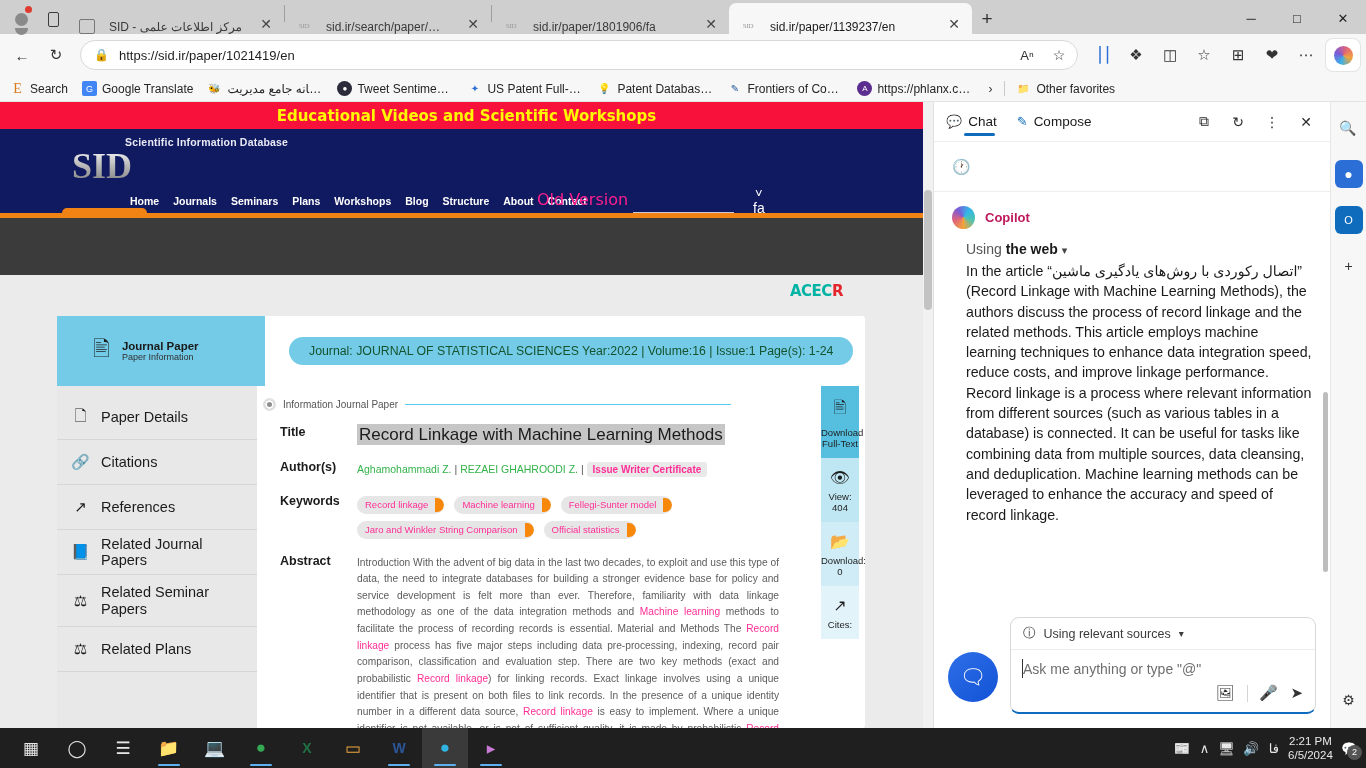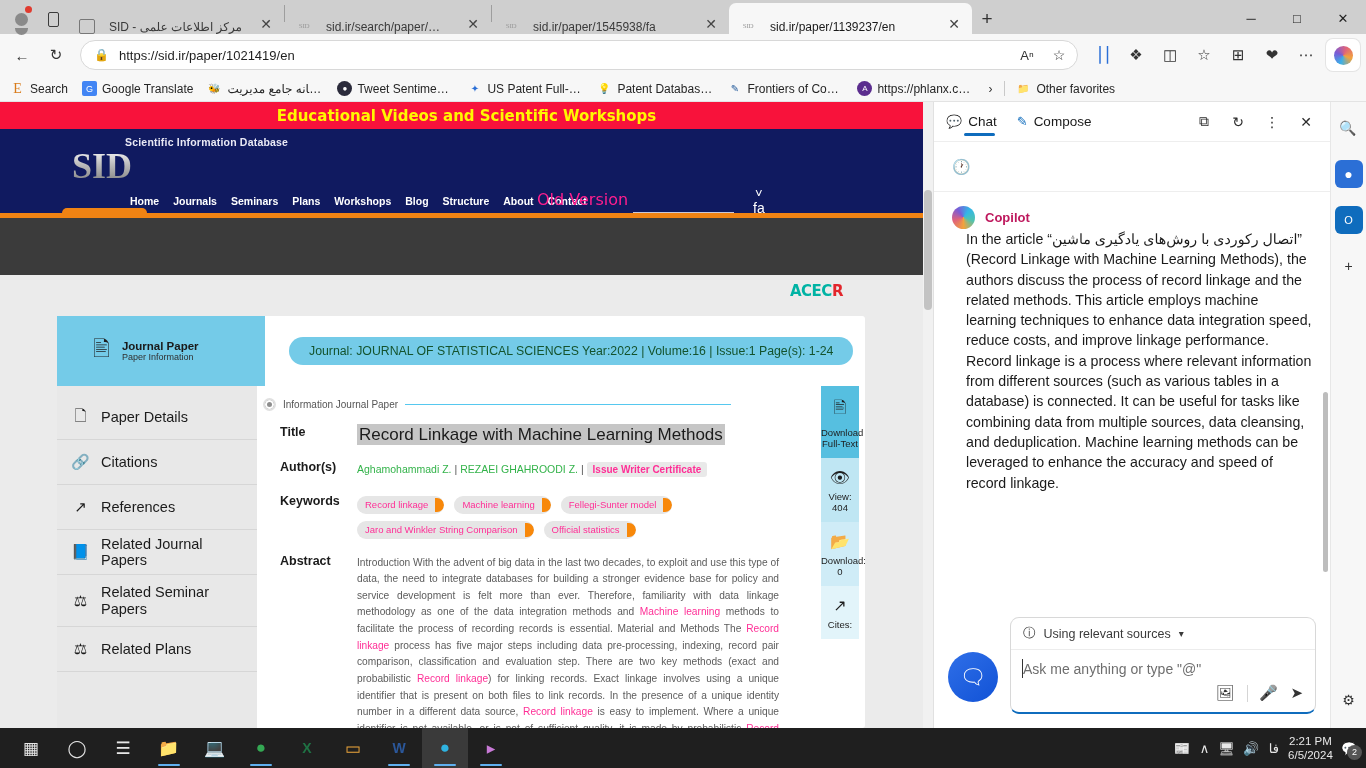--- a/index.html
+++ b/index.html
@@ -350,21 +350,21 @@
     </div>
     <div class="tab-sep"></div>
     <div class="tab inactive" style="width:206px">
       <span class="favicon">SID</span>
       <span class="tab-title">sid.ir/search/paper/یادگیری ماشین</span>
       <span class="tab-close">✕</span>
     </div>
     <div class="tab-sep"></div>
     <div class="tab inactive" style="width:237px">
       <span class="favicon">SID</span>
-      <span class="tab-title">sid.ir/paper/1545938/fa</span>
+      <span class="tab-title">sid.ir/paper/1801906/fa</span>
       <span class="tab-close">✕</span>
     </div>
     <div class="tab active" style="width:243px">
       <span class="favicon">SID</span>
       <span class="tab-title">sid.ir/paper/1139237/en</span>
       <span class="tab-close">✕</span>
     </div>
     <div class="newtab">+</div>
 
     <div class="win-ctrls">
@@ -622,20 +622,24 @@
 
     <div class="cp-hist">
       <span>🕐</span>
     </div>
 
     <div class="cp-body">
       <div class="cp-name-row">
         <span class="cp-logo"></span>
         <span class="cp-name">Copilot</span>
       </div>
+      <div class="cp-using">
+        <span>Using </span><b>the web</b>
+        <span class="chev">▾</span>
+      </div>
       <div class="cp-msg">In the article “اتصال رکوردی با روش‌های یادگیری ماشین” (Record Linkage with Machine Learning Methods), the authors discuss the process of record linkage and the related methods. This article employs machine learning techniques to enhance data integration speed, reduce costs, and improve linkage performance. Record linkage is a process where relevant information from different sources (such as various tables in a database) is connected. It can be useful for tasks like combining data from multiple sources, data cleansing, and deduplication. Machine learning methods can be leveraged to enhance the accuracy and speed of record linkage.</div>
       <div class="cp-scroll"></div>
     </div>
 
     <div class="cp-foot">
       <div class="cp-newchat">
         <span>🗨</span>
       </div>
       <div class="cp-input-box">
         <div class="cp-src">

